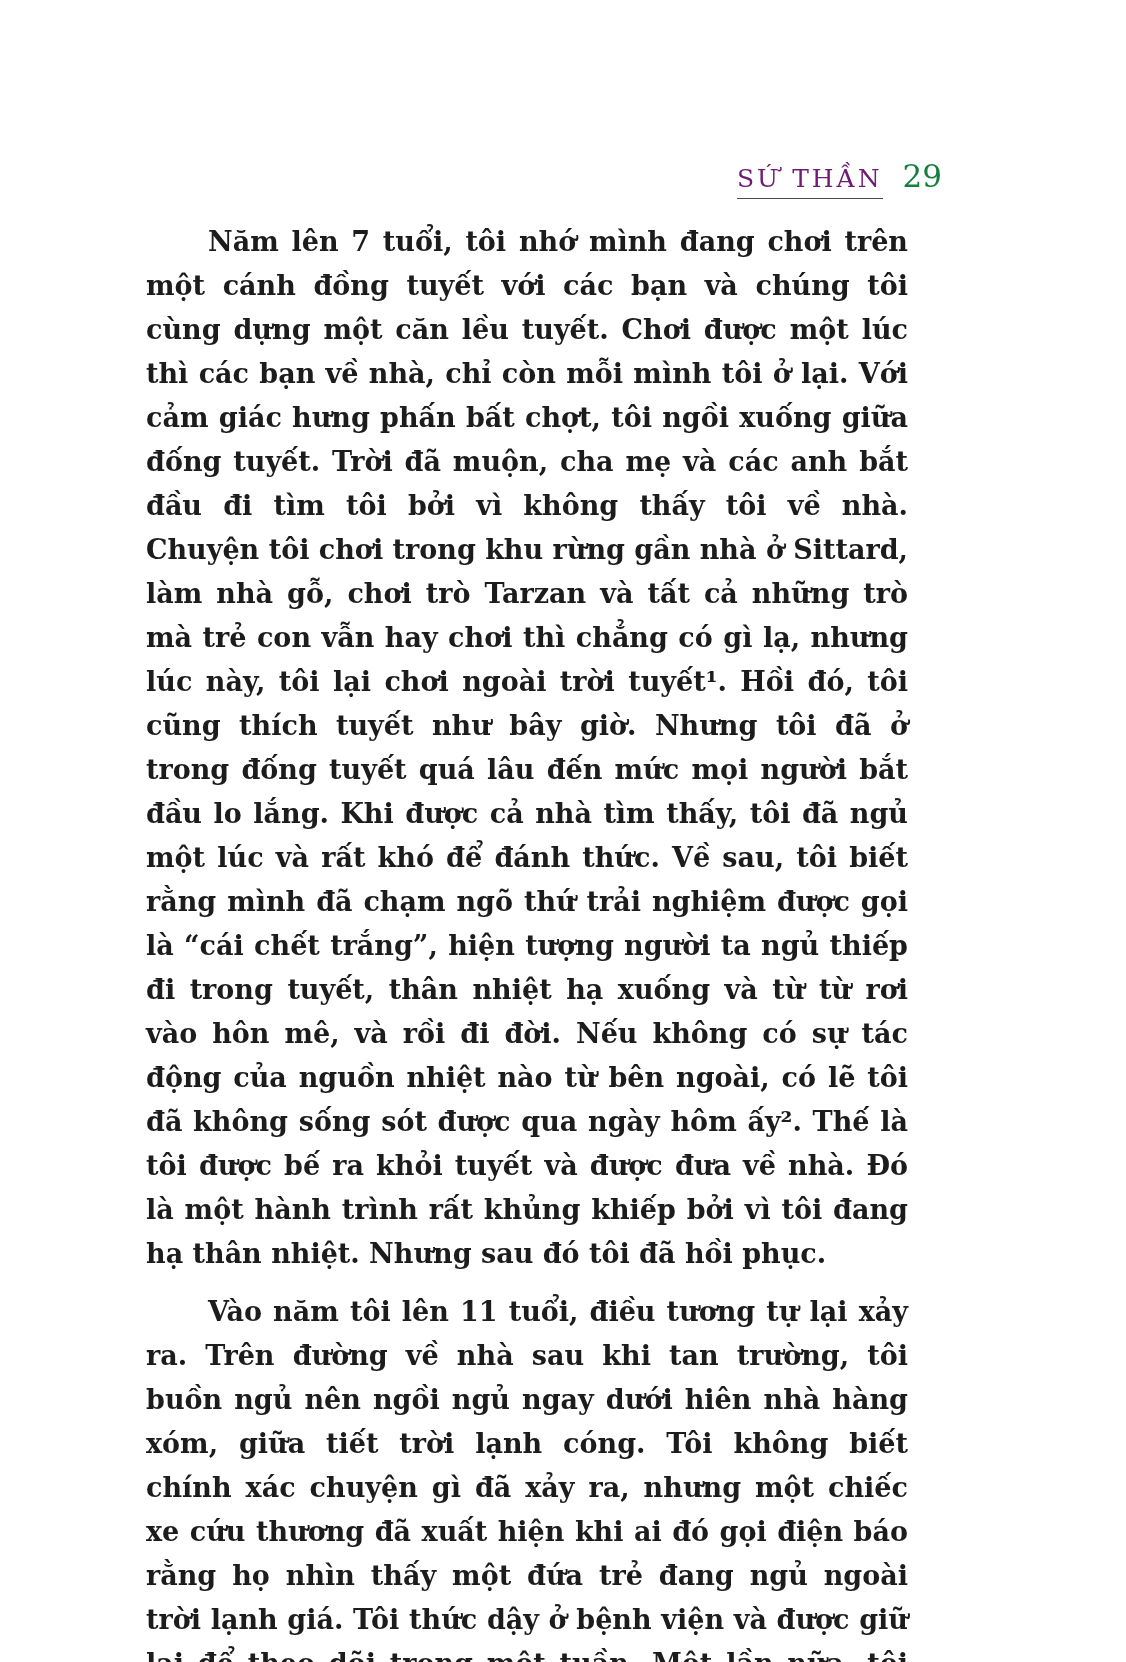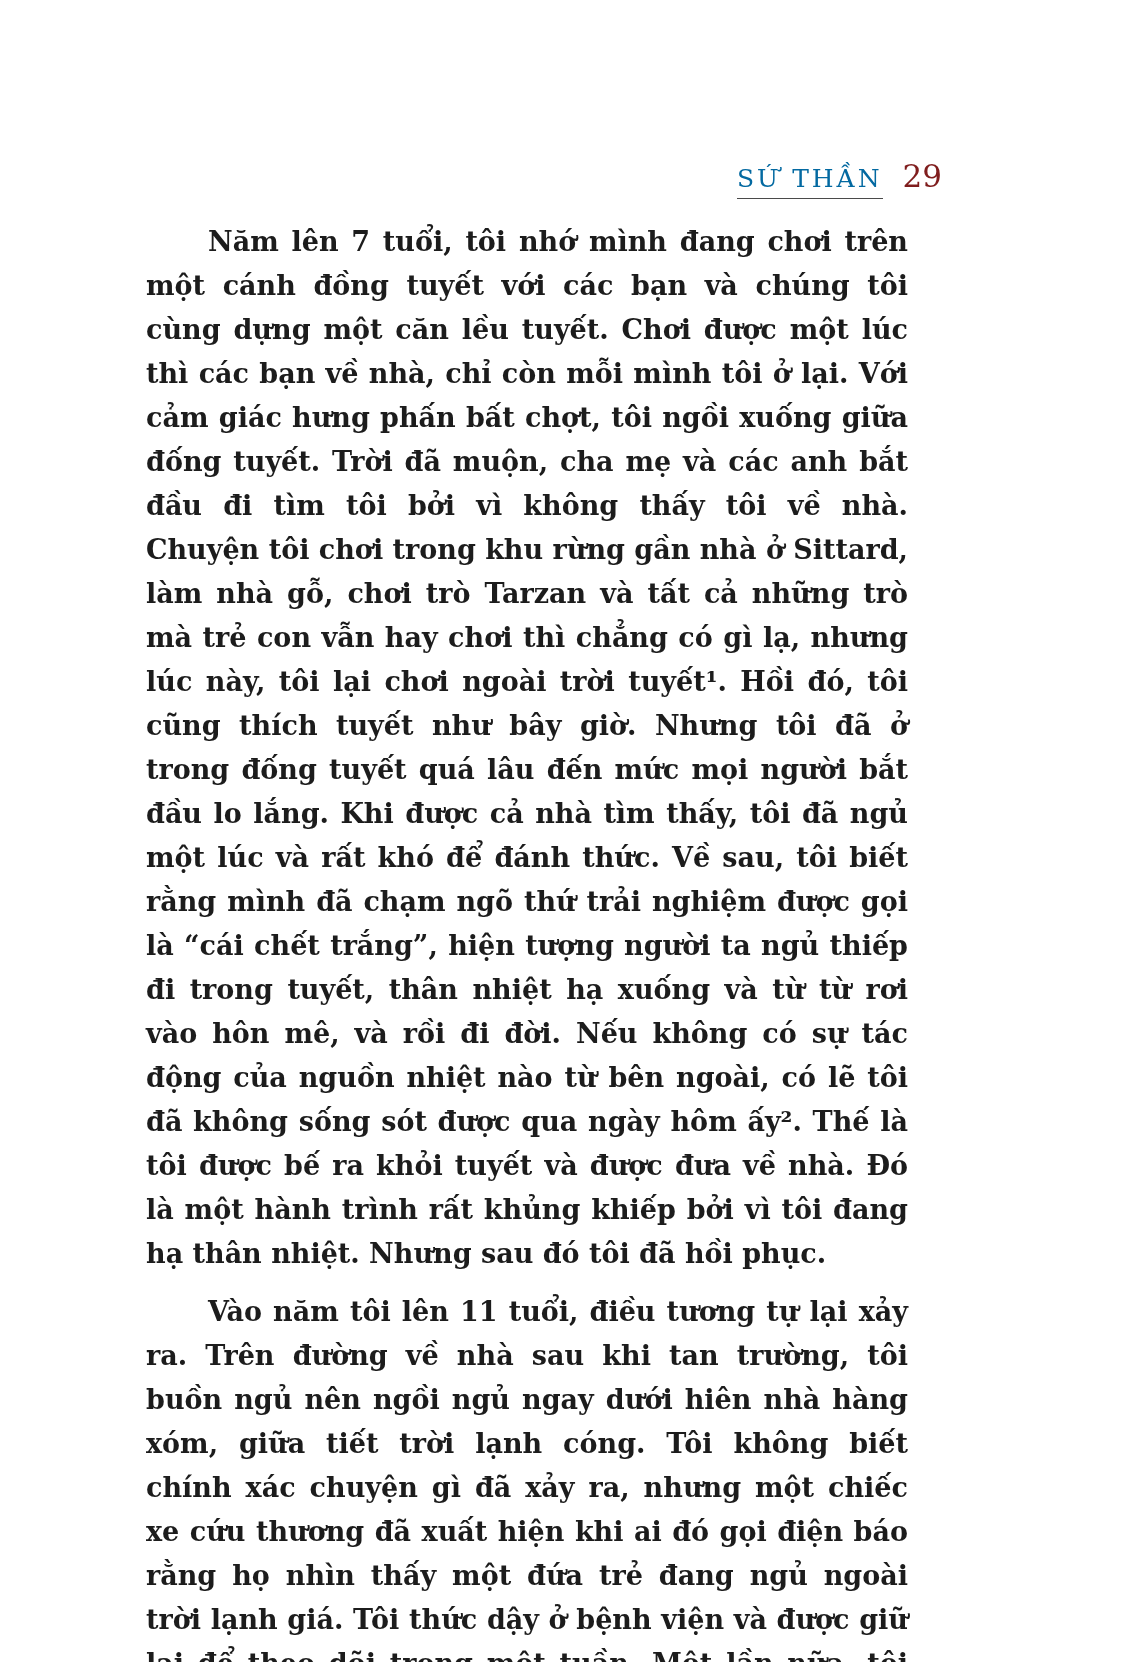--- a/index.html
+++ b/index.html
@@ -22,28 +22,28 @@
     top: 136px;
     right: 184px;
     display: flex;
     align-items: baseline;
     gap: 20px;
     white-space: nowrap;
   }
   .running-head-title {
     font-size: 25px;
     letter-spacing: 3px;
-    color: #0369a1;
+    color: #701a75;
     padding-bottom: 5px;
     border-bottom: 1.5px solid #4a4a4a;
     margin-top: 28px;
   }
   .page-number {
     font-size: 31px;
-    color: #7f1d1d;
+    color: #15803d;
   }
   .body-text {
     position: absolute;
     left: 146px;
     top: 220px;
     width: 762px;
     text-align: justify;
     font-size: 27px;
     line-height: 44px;
   }

